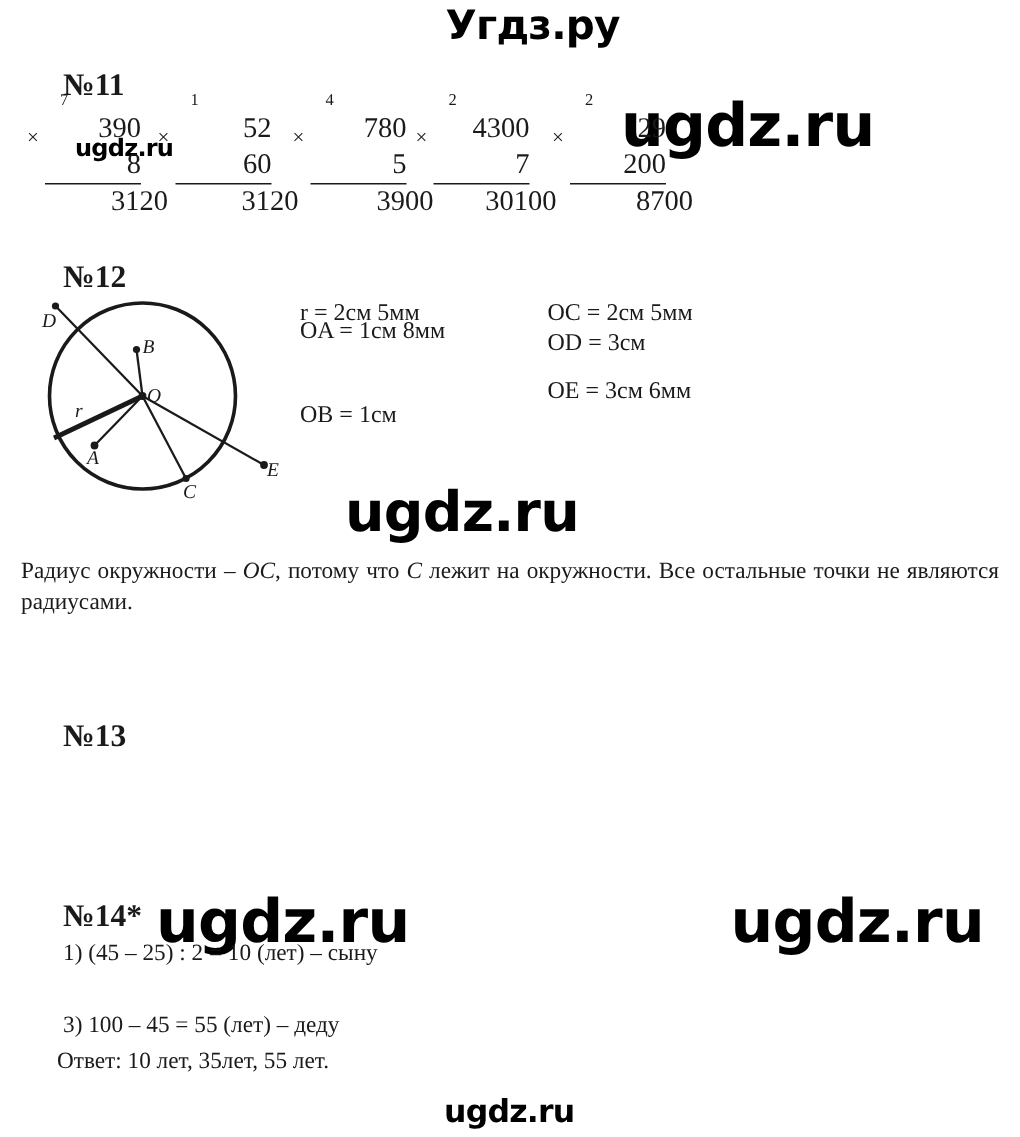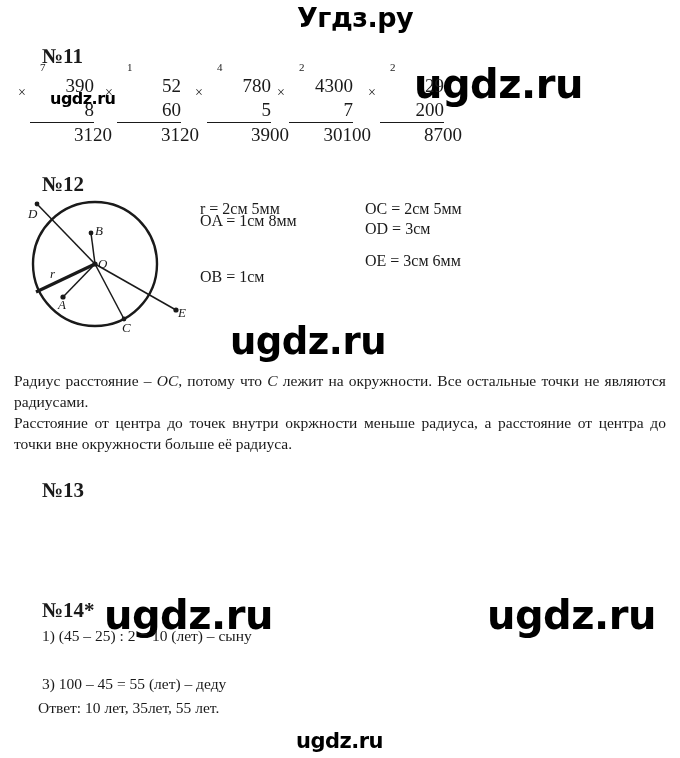--- a/index.html
+++ b/index.html
@@ -245,24 +245,23 @@
 
   <div class="measure" style="left:200px; top:200px;">r = 2см 5мм</div>
   <div class="measure" style="left:200px; top:212px;">OA = 1см 8мм</div>
   <div class="measure" style="left:200px; top:244px;margin-top:24px;">OB = 1см</div>
 
   <div class="measure" style="left:365px; top:200px;">OC = 2см 5мм</div>
   <div class="measure" style="left:365px; top:220px;font-family:Liberation Serif, serif;">OD = 3см</div>
   <div class="measure" style="left:365px; top:252px;">OE = 3см 6мм</div>
 
   <div class="para" style="left:14px; top:370px; width:652px;">
-    <span>Радиус расстояние – </span><span class="ital">OC</span><span>, потому что </span><span class="ital">C</span><span> лежит на окружности. Все остальные точки не являются радиусами.</span>
+    <span>Радиус окружности – </span><span class="ital">OC</span><span>, потому что </span><span class="ital">C</span><span> лежит на окружности. Все остальные точки не являются радиусами.</span>
   </div>
 
-  <div class="para" style="left:14px; top:412px; width:652px;">Расстояние от центра до точек внутри окржности меньше радиуса, а расстояние от центра до точки вне окружности больше её радиуса.</div>
 
   <div class="task-no" style="left:14px; top:478px;">№13</div>
 
   <div class="task-no" style="left:14px; top:598px;">№14*</div>
   <div class="sol-line" style="left:42px; top:627px;">1) (45 – 25) : 2 = 10 (лет) – сыну</div>
   <div class="sol-line" style="left:42px; top:675px;">3) 100 – 45 = 55 (лет) – деду</div>
   <div class="sol-line" style="left:38px; top:699px;">Ответ: 10 лет, 35лет, 55 лет.</div>
 
 </div>
 

